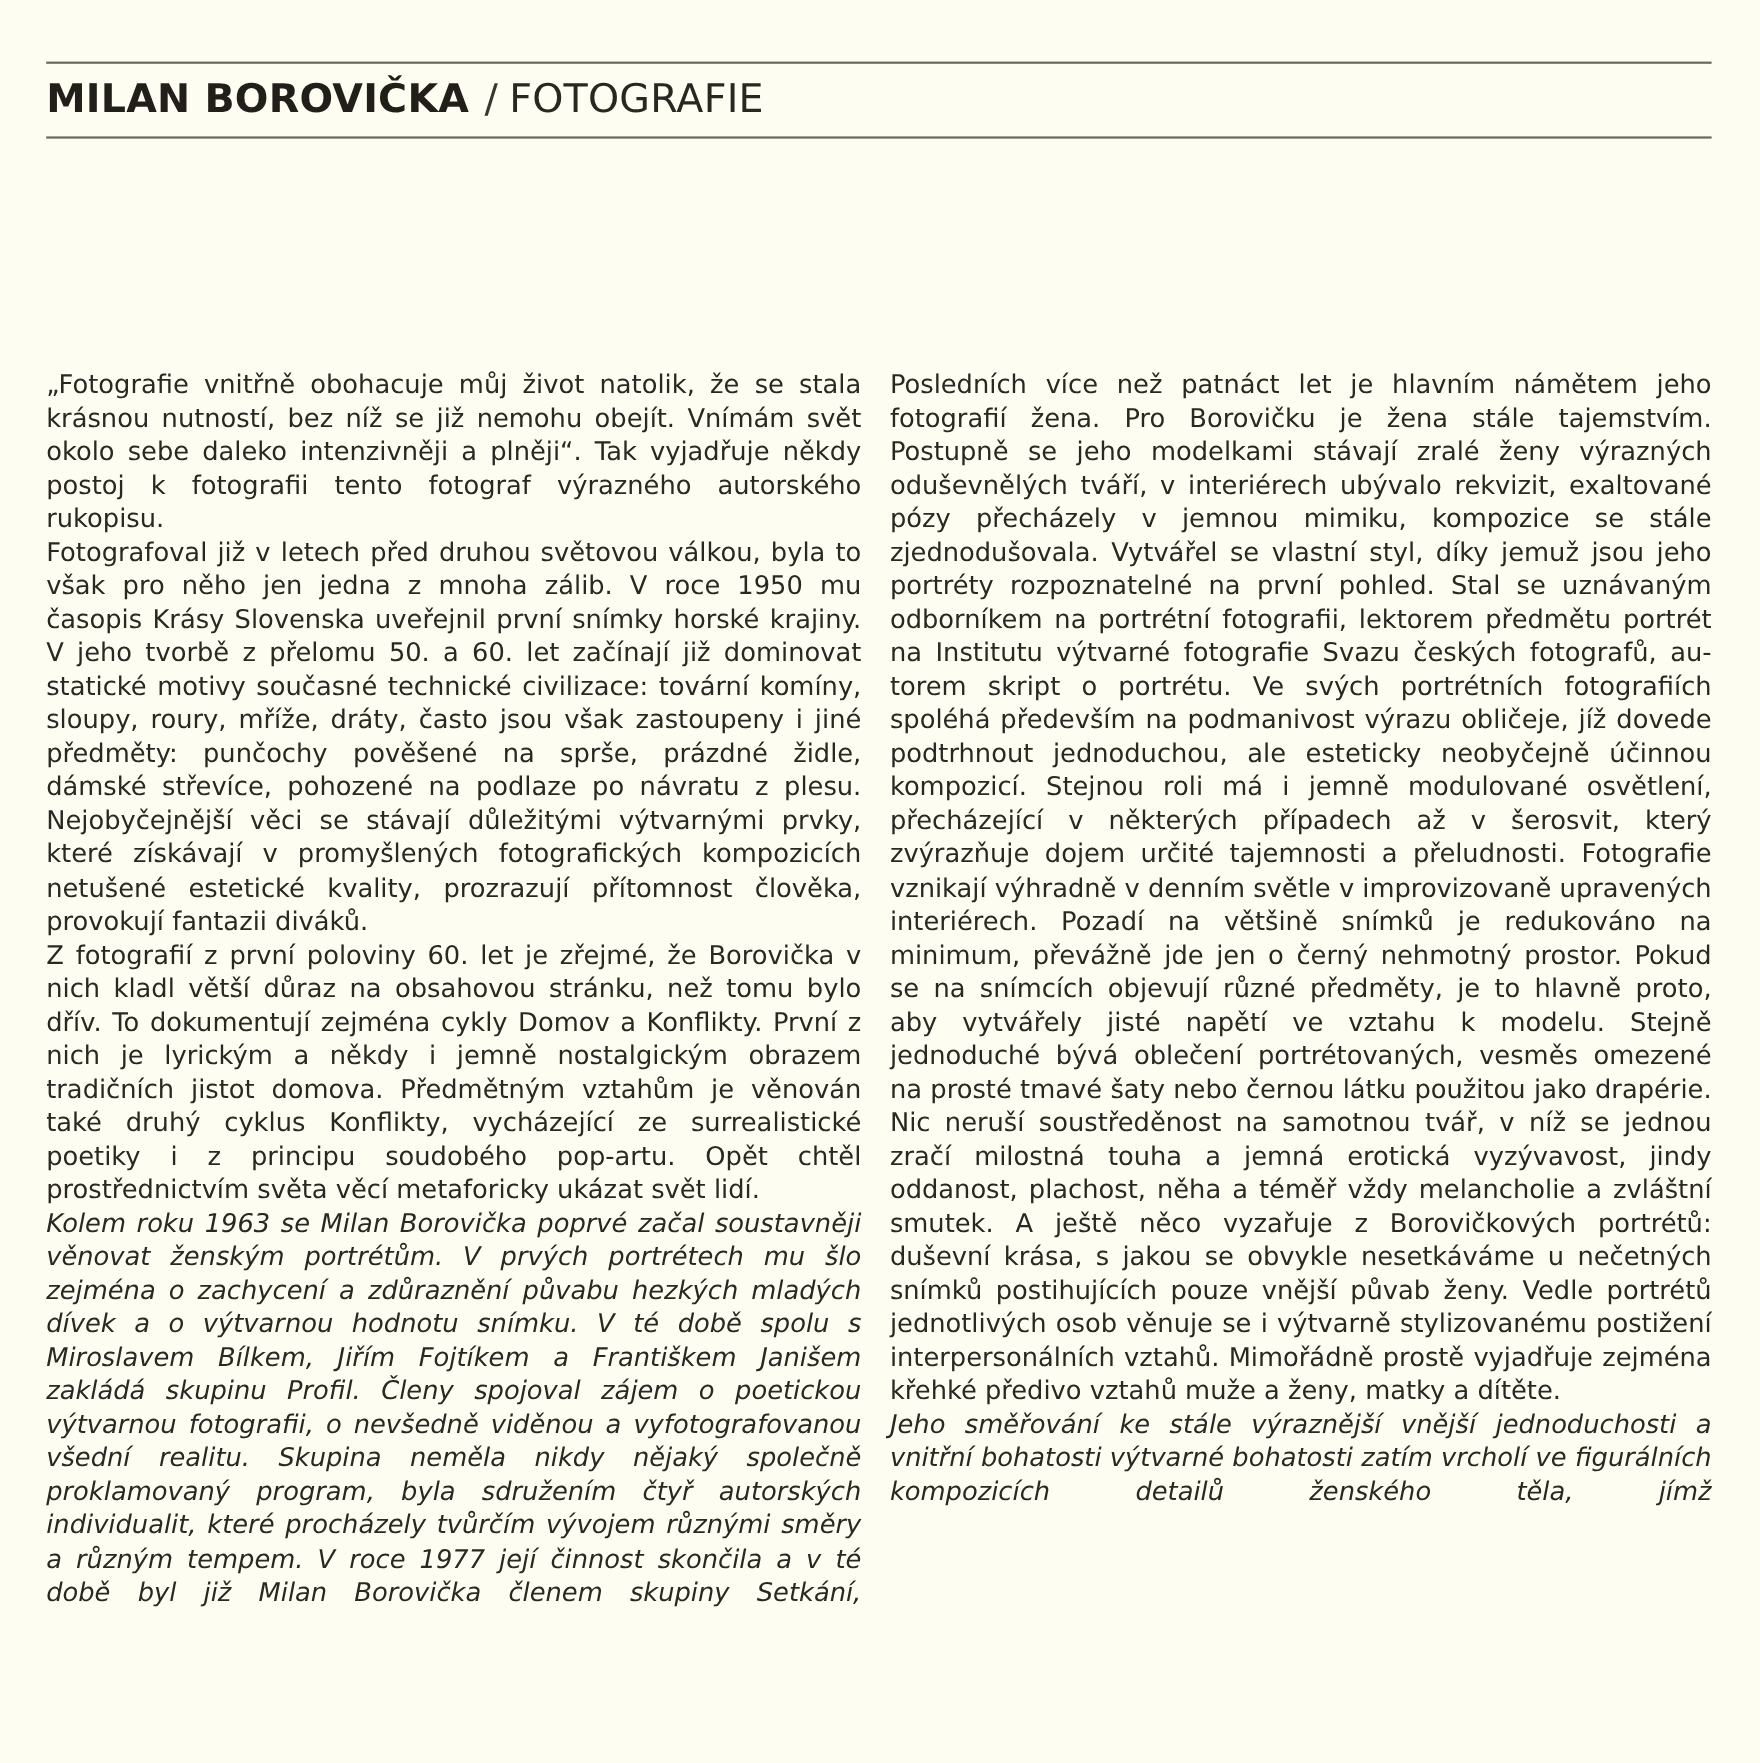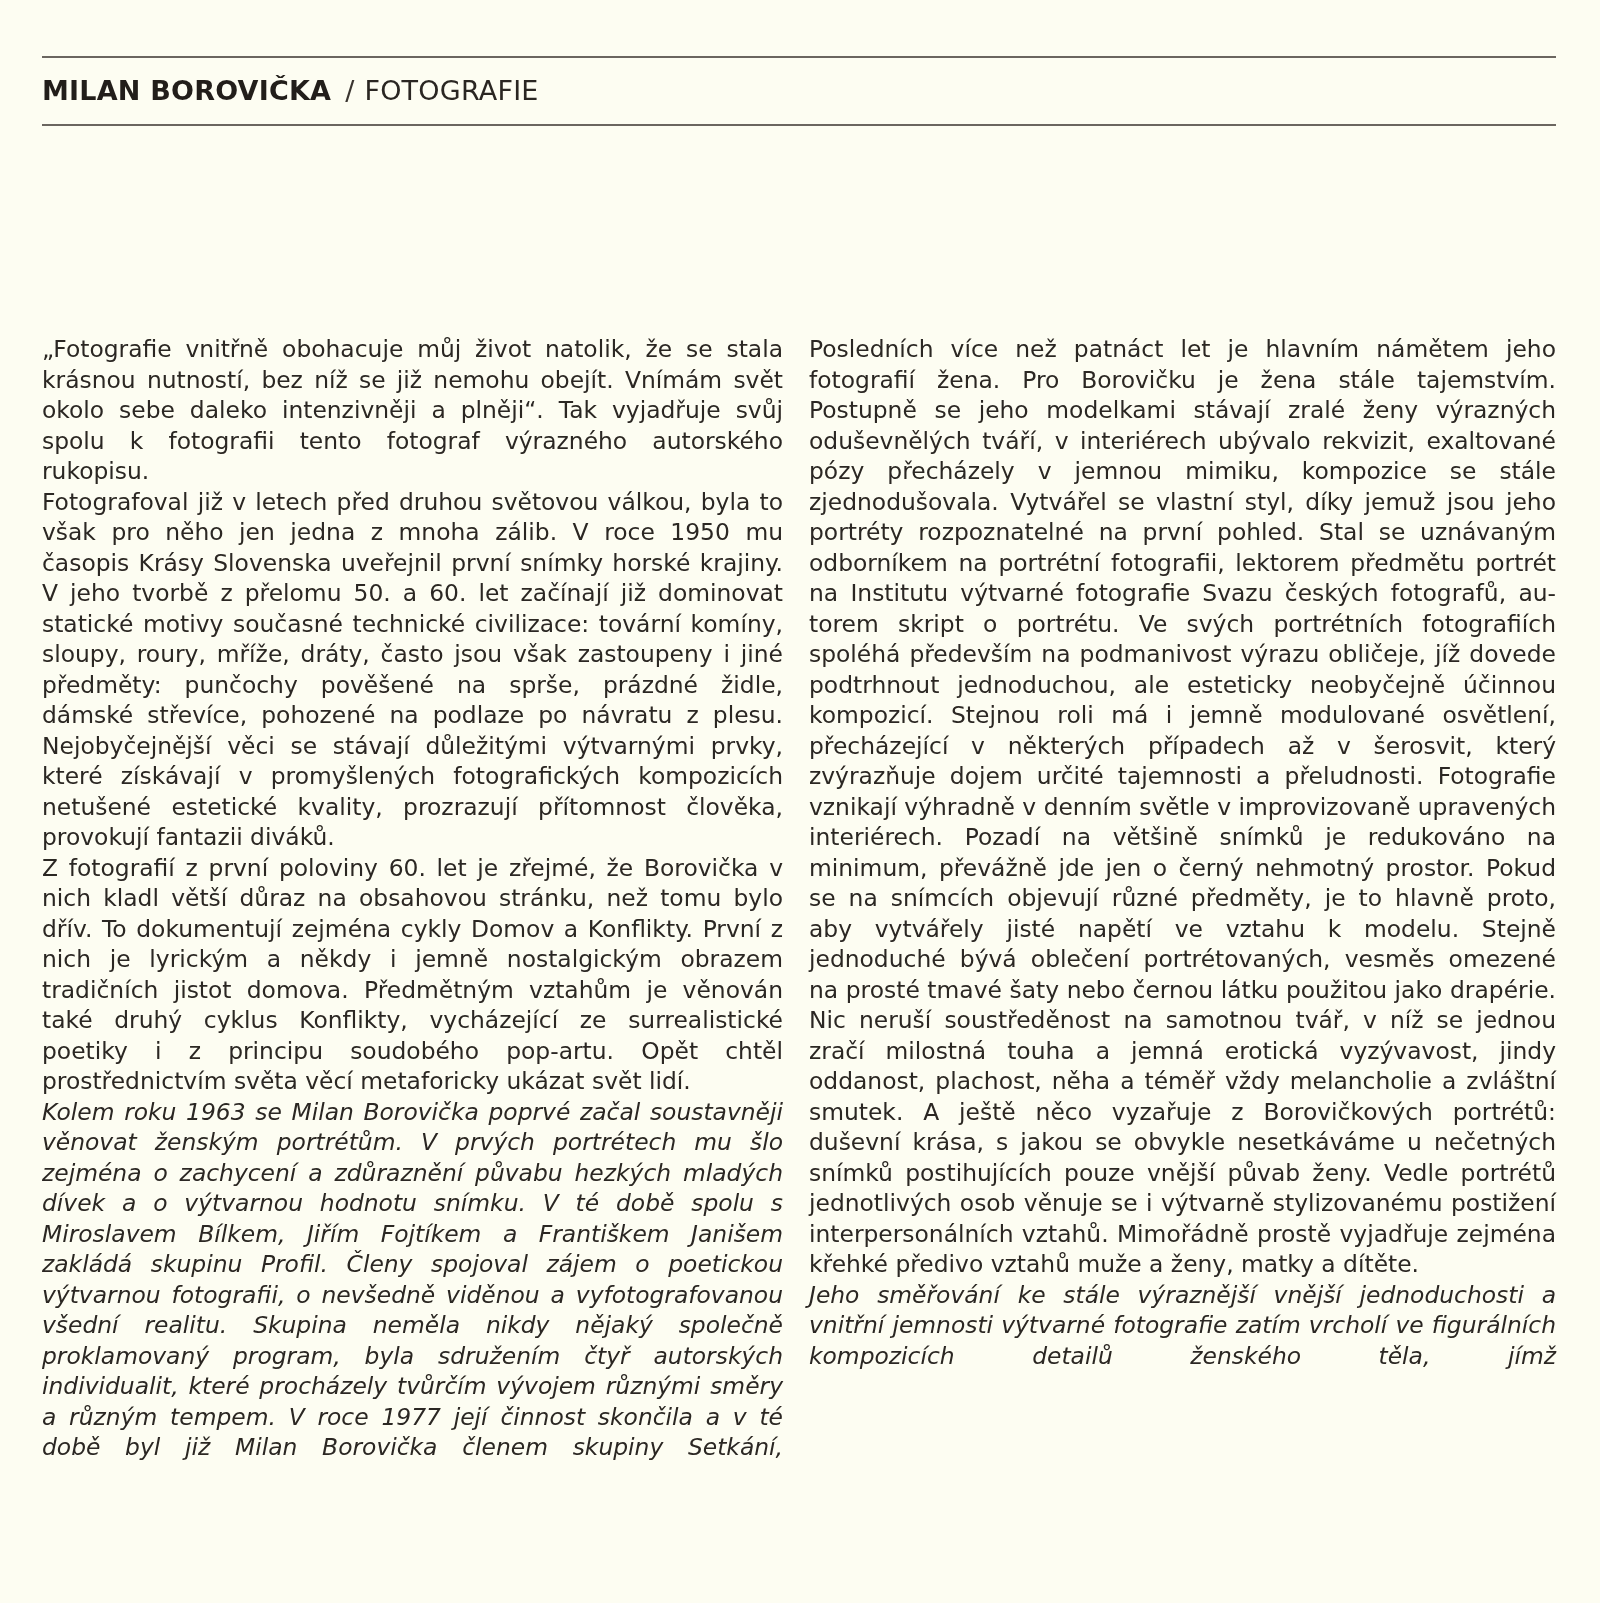--- a/index.html
+++ b/index.html
@@ -21,21 +21,21 @@
       width: 1514px;
       height: 0;
       border-top: 2px solid #6b6660;
     }
     .rule.top { top: 56px; }
     .rule.bottom { top: 124px; }
     .header {
       position: absolute;
       left: 42px;
       top: 74px;
-      font-size: 27px;
+      font-size: 36px;
       line-height: 34px;
       letter-spacing: 0.2px;
       white-space: nowrap;
     }
     .header .author {
       font-weight: bold;
       color: #221e1a;
     }
     .header .sep {
       margin: 0 10px 0 14px;
@@ -71,22 +71,22 @@
 
 <div class="rule top"></div>
 
 <div class="header">
   <span class="author">MILAN BOROVIČKA</span><span class="sep">/</span><span class="section">FOTOGRAFIE</span>
 </div>
 
 <div class="rule bottom"></div>
 
 <div class="col left">
-  <p class="para">„Fotografie vnitřně obohacuje můj život natolik, že se stala krásnou nutností, bez níž se již nemohu obejít. Vnímám svět okolo sebe daleko intenzivněji a plněji“. Tak vyjadřuje svůj spolu k fotografii tento fotograf vý­razného autorského rukopisu.</p>
+  <p class="para">„Fotografie vnitřně obohacuje můj život natolik, že se stala krásnou nutností, bez níž se již nemohu obejít. Vnímám svět okolo sebe daleko intenzivněji a plněji“. Tak vyjadřuje někdy postoj k fotografii tento fotograf vý­razného autorského rukopisu.</p>
   <p class="para">Fotografoval již v letech před druhou světovou válkou, byla to však pro něho jen jedna z mnoha zálib. V roce 1950 mu časopis Krásy Slovenska uveřejnil první sním­ky horské krajiny. V jeho tvorbě z přelomu 50. a 60. let začínají již dominovat statické motivy současné technické civilizace: tovární komíny, sloupy, roury, mří­že, dráty, často jsou však zastoupeny i jiné předměty: punčochy pověšené na sprše, prázdné židle, dámské střevíce, pohozené na podlaze po návratu z plesu. Nejobyčejnější věci se stávají důležitými výtvarnými prvky, které získávají v promyšlených fotografických kompozicích netušené estetické kvality, prozrazují pří­tomnost člověka, provokují fantazii diváků.</p>
   <p class="para">Z fotografií z první poloviny 60. let je zřejmé, že Bo­rovička v nich kladl větší důraz na obsahovou stránku, než tomu bylo dřív. To dokumentují zejména cykly Do­mov a Konflikty. První z nich je lyrickým a někdy i jemně nostalgickým obrazem tradičních jistot domo­va. Předmětným vztahům je věnován také druhý cyklus Konflikty, vycházející ze surrealistické poetiky i z prin­cipu soudobého pop-artu. Opět chtěl prostřednictvím světa věcí metaforicky ukázat svět lidí.</p>
   <p class="para last-line-justify">Kolem roku 1963 se Milan Borovička poprvé začal sou­stavněji věnovat ženským portrétům. V prvých portrétech mu šlo zejména o zachycení a zdůraznění půvabu hez­kých mladých dívek a o výtvarnou hodnotu snímku. V té době spolu s Miroslavem Bílkem, Jiřím Fojtíkem a Františkem Janišem zakládá skupinu Profil. Členy spojoval zájem o poetickou výtvarnou fotografii, o ne­všedně viděnou a vyfotografovanou všední realitu. Skupina neměla nikdy nějaký společně proklamovaný program, byla sdružením čtyř autorských individualit, které procházely tvůrčím vývojem různými směry a růz­ným tempem. V roce 1977 její činnost skončila a v té době byl již Milan Borovička členem skupiny Setkání,</p>
 </div>
 
 <div class="col right">
   <p class="para">Posledních více než patnáct let je hlavním námětem jeho fotografií žena. Pro Borovičku je žena stále ta­jemstvím. Postupně se jeho modelkami stávají zralé ženy výrazných oduševnělých tváří, v interiérech ubýva­lo rekvizit, exaltované pózy přecházely v jemnou mimi­ku, kompozice se stále zjednodušovala. Vytvářel se vlastní styl, díky jemuž jsou jeho portréty rozpoznatel­né na první pohled. Stal se uznávaným odborníkem na portrétní fotografii, lektorem předmětu portrét na In­stitutu výtvarné fotografie Svazu českých fotografů, au­torem skript o portrétu. Ve svých portrétních fotografi­ích spoléhá především na podmanivost výrazu obliče­je, jíž dovede podtrhnout jednoduchou, ale esteticky neobyčejně účinnou kompozicí. Stejnou roli má i jem­ně modulované osvětlení, přecházející v některých pří­padech až v šerosvit, který zvýrazňuje dojem určité ta­jemnosti a přeludnosti. Fotografie vznikají výhradně v denním světle v improvizovaně upravených interiérech. Pozadí na většině snímků je redukováno na minimum, převážně jde jen o černý nehmotný prostor. Pokud se na snímcích objevují různé předměty, je to hlavně pro­to, aby vytvářely jisté napětí ve vztahu k modelu. Stej­ně jednoduché bývá oblečení portrétovaných, vesměs omezené na prosté tmavé šaty nebo černou látku po­užitou jako drapérie. Nic neruší soustředěnost na sa­motnou tvář, v níž se jednou zračí milostná touha a jemná erotická vyzývavost, jindy oddanost, plachost, něha a téměř vždy melancholie a zvláštní smutek. A ještě něco vyzařuje z Borovičkových portrétů: duševní krása, s jakou se obvykle nesetkáváme u nečetných snímků postihujících pouze vnější půvab ženy. Vedle portrétů jednotlivých osob věnuje se i výtvarně styli­zovanému postižení interpersonálních vztahů. Mimo­řádně prostě vyjadřuje zejména křehké předivo vztahů muže a ženy, matky a dítěte.</p>
-  <p class="para last-line-justify">Jeho směřování ke stále výraznější vnější jednoduchos­ti a vnitřní jemnosti výtvarné fotografie zatím vrcholí ve figurálních kompozicích detailů ženského těla, jímž</p>
+  <p class="para last-line-justify">Jeho směřování ke stále výraznější vnější jednoduchos­ti a vnitřní bohatosti výtvarné bohatosti zatím vrcholí ve figurálních kompozicích detailů ženského těla, jímž</p>
 </div>
 
 </body></html>

